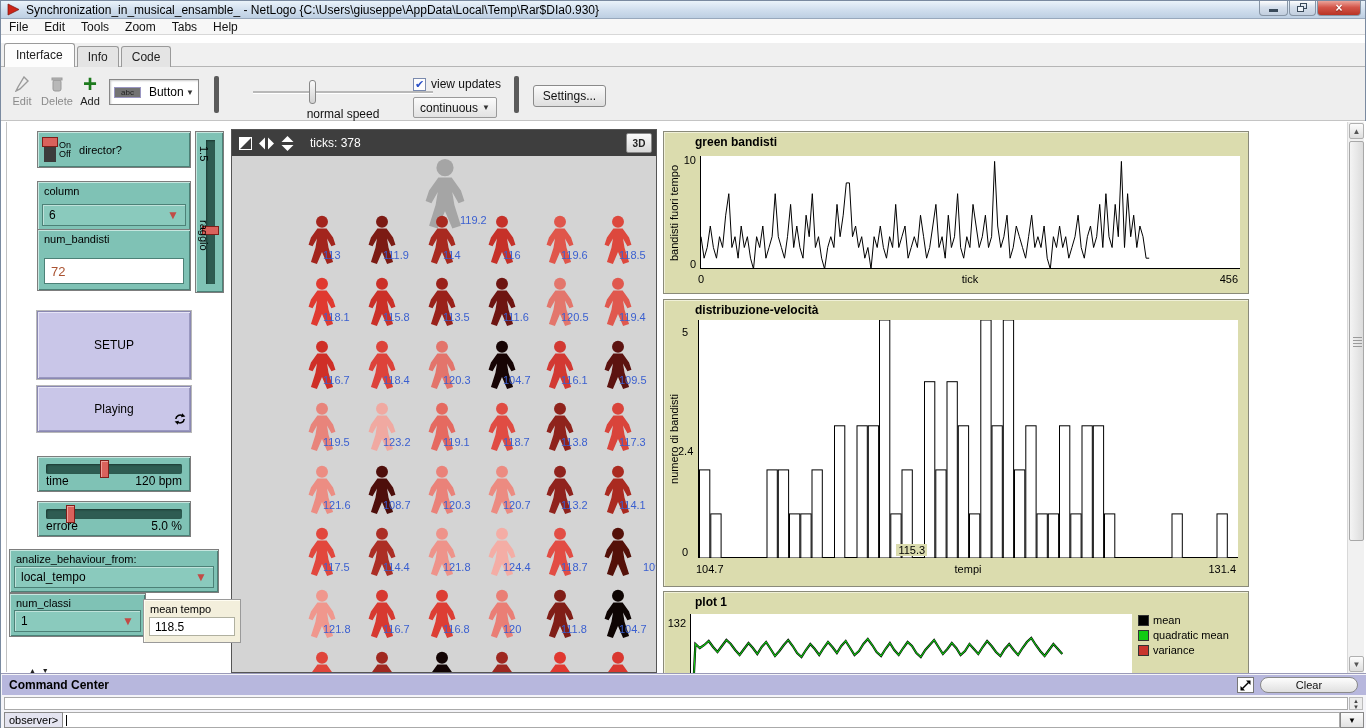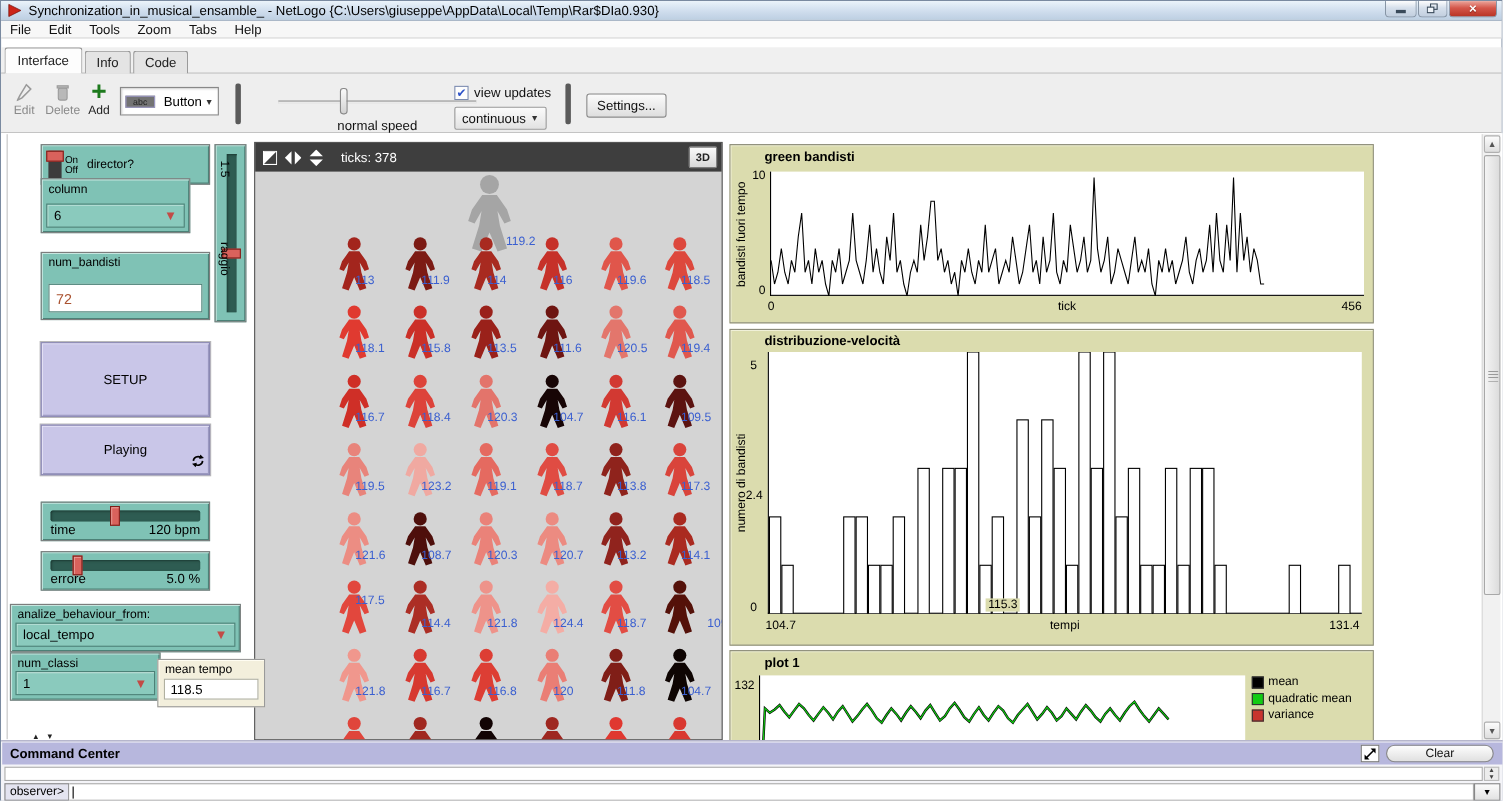--- a/index.html
+++ b/index.html
@@ -236,21 +236,21 @@
             <span class="switch-handle"></span>
           </span>
         <span class="onoff">
           <div>On</div>
             <div>Off</div>
         </span>
         <span>director?</span>
       </div>
     </div>
 
-    <div class="w-teal" style="left:36px;top:41px;width:136px;height:50px;">
+    <div class="w-teal" style="left:36px;top:60px;width:154px;height:50px;">
       <div class="w-label">column</div>
       <div class="chooser-box">
         <span>6</span>
         <span class="chooser-tri">▼</span>
       </div>
     </div>
 
     <div class="w-teal" style="left:36px;top:108px;width:154px;height:62px;">
       <div class="w-label">num_bandisti</div>
       <div class="nl-input">
@@ -498,21 +498,21 @@
           <span class="person-num" style="left: 329px; top: 343px; color: rgb(58, 95, 208);">113.2</span>
           <div class="person" style="left: 366px; top: 309px;"><svg width="40" height="50" viewBox="0 0 40 52">
               <circle cx="20" cy="7" r="6.2" fill="#aa2a20"></circle>
               <path d="M15.2 14 L24.8 14 L31.5 23.5 L34 31 L29.8 32.6 L25.2 24.5 L26.8 34 L31.5 49 L25.3 51 L20 38.5 L14.7 51 L8.5 49 L13.2 34 L14.8 24.5 L10.2 32.6 L6 31 L8.5 23.5 Z" fill="#aa2a20"></path>
             </svg></div>
           <span class="person-num" style="left: 387px; top: 343px; color: rgb(58, 95, 208);">114.1</span>
           <div class="person" style="left: 70px; top: 371px;"><svg width="40" height="50" viewBox="0 0 40 52">
               <circle cx="20" cy="7" r="6.2" fill="#e2473d"></circle>
               <path d="M15.2 14 L24.8 14 L31.5 23.5 L34 31 L29.8 32.6 L25.2 24.5 L26.8 34 L31.5 49 L25.3 51 L20 38.5 L14.7 51 L8.5 49 L13.2 34 L14.8 24.5 L10.2 32.6 L6 31 L8.5 23.5 Z" fill="#e2473d"></path>
             </svg></div>
-          <span class="person-num" style="left: 91px; top: 384px; color: rgb(58, 95, 208); text-align: right;">117.5</span>
+          <span class="person-num" style="left: 91px; top: 405px; color: rgb(58, 95, 208); text-align: right;">117.5</span>
           <div class="person" style="left: 130px; top: 371px;"><svg width="40" height="50" viewBox="0 0 40 52">
               <circle cx="20" cy="7" r="6.2" fill="#ac2e25"></circle>
               <path d="M15.2 14 L24.8 14 L31.5 23.5 L34 31 L29.8 32.6 L25.2 24.5 L26.8 34 L31.5 49 L25.3 51 L20 38.5 L14.7 51 L8.5 49 L13.2 34 L14.8 24.5 L10.2 32.6 L6 31 L8.5 23.5 Z" fill="#ac2e25"></path>
             </svg></div>
           <span class="person-num" style="left: 151px; top: 405px; color: rgb(58, 95, 208);">114.4</span>
           <div class="person" style="left: 190px; top: 371px;"><svg width="40" height="50" viewBox="0 0 40 52">
               <circle cx="20" cy="7" r="6.2" fill="#ee938a"></circle>
               <path d="M15.2 14 L24.8 14 L31.5 23.5 L34 31 L29.8 32.6 L25.2 24.5 L26.8 34 L31.5 49 L25.3 51 L20 38.5 L14.7 51 L8.5 49 L13.2 34 L14.8 24.5 L10.2 32.6 L6 31 L8.5 23.5 Z" fill="#ee938a"></path>
             </svg></div>
           <span class="person-num" style="left: 211px; top: 405px; color: rgb(58, 95, 208);">121.8</span>

